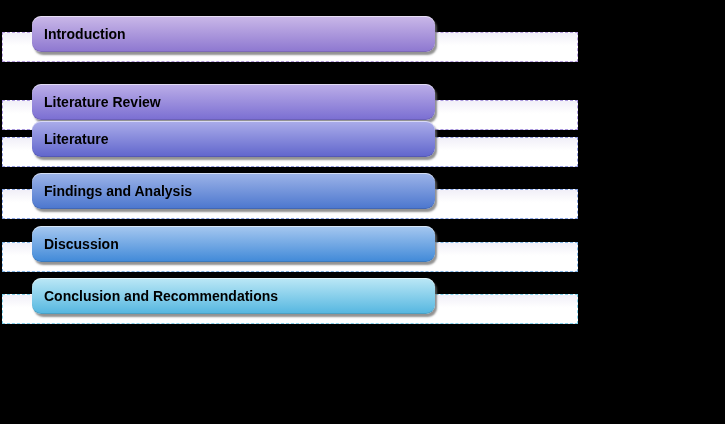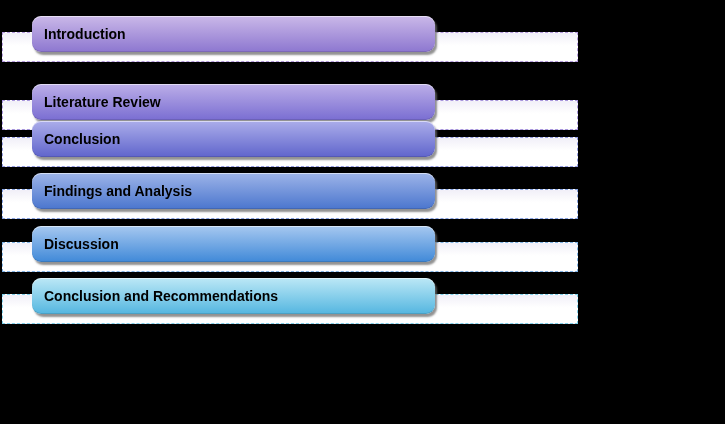--- a/index.html
+++ b/index.html
@@ -81,21 +81,21 @@
   <div class="row row1" style="--gt: #bcaee8; --gb: #7a6ed2; --bc: #a795dc;">
     <div class="stripe"></div>
     <div class="bar">
       <span class="label">Literature Review</span>
     </div>
   </div>
 
   <div class="row row2" style="--gt: #abadea; --gb: #6065cc; --bc: #929ae0;">
     <div class="stripe"></div>
     <div class="bar">
-      <span class="label">Conclusion</span>
+      <span class="label">Literature</span>
     </div>
   </div>
 
   <div class="row row3" style="--gt: #9db4e8; --gb: #4b76ce; --bc: #83a0e0;">
     <div class="stripe"></div>
     <div class="bar">
       <span class="label">Findings and Analysis</span>
     </div>
   </div>
 

